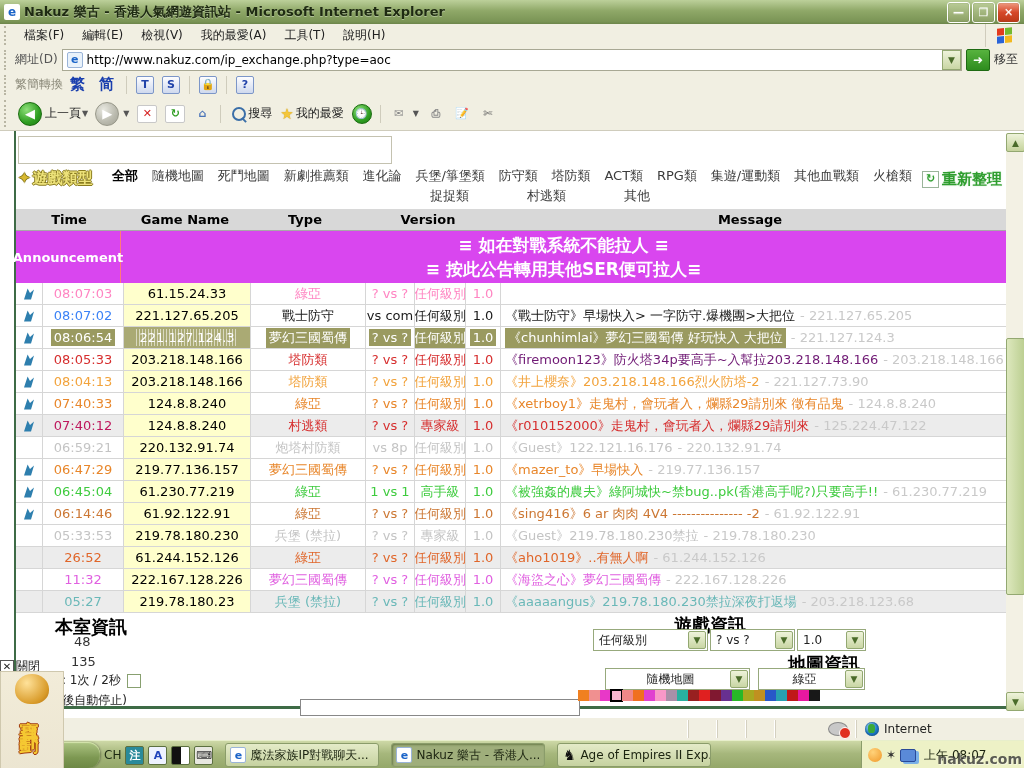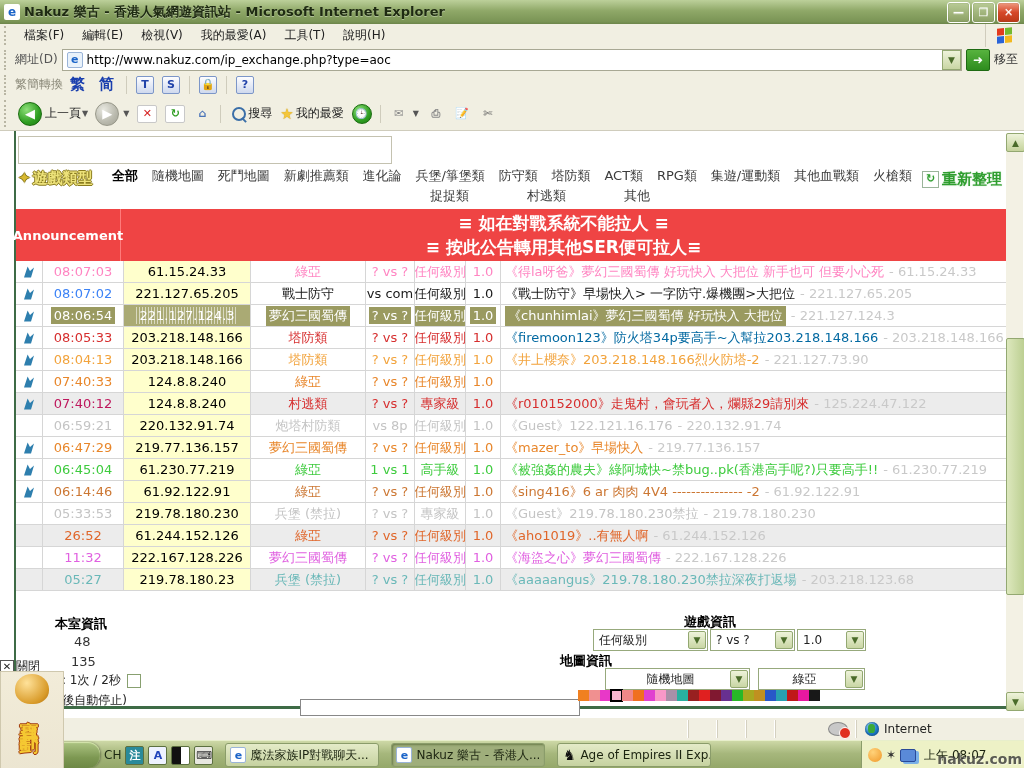--- a/index.html
+++ b/index.html
@@ -65,21 +65,21 @@
   .tab.active{font-weight:bold;color:#000;}
   #refreshbtn{left:922px;top:39px;font-size:15px;font-weight:bold;color:#2f9e2f;display:flex;align-items:center;
     text-shadow:0 0 2px #cfe9cf;}
   #refreshbtn .ric{width:15px;height:15px;border:1px solid #9ab49a;background:#fff;color:#2f9e2f;font-size:11px;
     line-height:14px;text-align:center;margin-right:3px;font-weight:bold;}
   
   #gametable{left:16px;top:78px;width:990px;font-size:13px;}
   .thead{display:flex;background:#d8d8d8;border-bottom:1px solid #a8a8a8;height:21px;align-items:center;
     font-weight:bold;color:#000;}
   .thead div{text-align:center;}
-  .ann{display:flex;background:#ef4444;color:#fff;height:52px;}
+  .ann{display:flex;background:#d946ef;color:#fff;height:52px;}
   .ann .alabel{width:104px;display:flex;align-items:center;justify-content:center;font-weight:bold;font-size:13px;
     border-right:1px solid #ff7a7a;}
   .ann .abody{flex:1;display:flex;flex-direction:column;align-items:center;justify-content:center;
     font-size:17px;font-weight:bold;line-height:24px;}
   .trow{display:flex;height:21px;border-bottom:1px solid #d6d6d6;align-items:center;background:#fff;}
   .trow.shade{background:#ececec;}
   .c{height:21px;display:flex;align-items:center;justify-content:center;border-right:1px solid #d6d6d6;
     overflow:hidden;white-space:nowrap;}
   .c.icon{width:26px;}
   .c.time{width:80px;}
@@ -88,33 +88,33 @@
   .c.vs{width:48px;}
   .c.lvl{width:50px;}
   .c.ver{width:34px;}
   .c.msg{flex:1;justify-content:flex-start;padding-left:4px;border-right:none;}
   .tail{color:#c9c9c9;margin-left:5px;}
   .trow.selected .hl{background:#9a9a60;color:#fff;padding:1px 3px;}
   .trow.selected .name{background:#aaaa74;}
   .trow.selected .name .hl{background:transparent;
     background-image:repeating-linear-gradient(90deg,rgba(255,255,255,.55) 0 1px,transparent 1px 3px);color:#fff;}
   
-  .paneltitle{font-weight:bold;font-size:13px;color:#000;}
+  .paneltitle{font-weight:bold;font-size:18px;color:#000;}
   #roomtitle{left:55px;top:484px;}
   #roomv1{left:74px;top:503px;font-size:13px;color:#333;}
   #roomv2{left:71px;top:523px;font-size:13px;color:#333;}
   #adclose{left:0px;top:527px;display:flex;align-items:center;font-size:12px;color:#222;}
   #adclose .box{width:12px;height:12px;border:1px solid #555;background:#fff;font-size:10px;line-height:11px;
     text-align:center;margin-right:2px;color:#222;}
   #autospeak{left:14px;top:541px;font-size:12px;color:#222;display:flex;align-items:center;}
   #autospeak .chk{width:12px;height:12px;border:1px solid #88a070;background:#fff;margin-left:6px;}
   #autonote{left:14px;top:561px;font-size:12px;color:#222;}
   #chatinput{left:300px;top:568px;width:278px;height:15px;background:#fff;border:1px solid #888;}
   #gi-title{left:560px;top:482px;width:300px;text-align:center;}
-  #mi-title{left:560px;top:521px;width:300px;text-align:left;}
+  #mi-title{left:560px;top:521px;width:300px;text-align:right;}
   .sel{position:absolute;height:20px;background:#fff;border:1px solid #97a97c;display:flex;align-items:center;
     font-size:12px;color:#222;padding-left:5px;justify-content:space-between;}
   .sel .ar{width:16px;height:16px;background:linear-gradient(#eef3da,#c9d6a4);border:1px solid #93a871;border-radius:2px;
     color:#4a6b2a;font-size:9px;display:flex;align-items:center;justify-content:center;margin-right:1px;}
   #palette{left:578px;top:559px;display:flex;}
   #palette i{width:11px;height:11px;display:block;}
   #palette i.selp{outline:2px solid #000;outline-offset:-1px;}
   
   #scroll{left:1006px;top:2px;width:17px;height:578px;background:#f3f1e4;}
   .sbtn{position:absolute;left:0;width:17px;height:17px;background:linear-gradient(#eef3da,#c5d39c);
@@ -276,20 +276,27 @@
       <span class="tab">捉捉類</span>
       <span class="tab">村逃類</span>
       <span class="tab">其他</span>
     </div>
   <div id="refreshbtn" class="abs">
     <span class="ric">↻</span>
     <span>重新整理</span>
   </div>
 
   <div id="gametable" class="abs">
+    <div class="thead">
+        <div style="width: 106px;">Time</div>
+        <div style="width: 126px;">Game Name</div>
+        <div style="width: 114px;">Type</div>
+        <div style="width: 132px;">Version</div>
+        <div style="width: 512px;">Message</div>
+      </div>
     <div class="ann">
       <div class="alabel">Announcement</div>
       <div class="abody">
         <span>≡ 如在對戰系統不能拉人 ≡</span>
         <span>≡ 按此公告轉用其他SER便可拉人≡</span>
       </div>
     </div>
     <div id="tbody">
         <div class="trow">
           <div class="c icon">
@@ -308,24 +315,20 @@
           </div>
           <div class="c vs" style="color: rgb(255, 133, 194);">
             <span>? vs ?</span>
           </div>
           <div class="c lvl" style="color: rgb(255, 133, 194);">
             <span>任何級別</span>
           </div>
           <div class="c ver" style="color: rgb(255, 133, 194);">
             <span>1.0</span>
           </div>
-          <div class="c msg">
-            <span class="m" style="color: rgb(255, 133, 194);">《得la呀爸》夢幻三國蜀傳 好玩快入 大把位 新手也可 但要小心死</span>
-            <span class="tail">- 61.15.24.33</span>
-          </div>
         </div>
         <div class="trow">
           <div class="c icon">
             <svg width="14" height="14" viewBox="0 0 14 14">
               <path d="M2 12.5 L5.6 1.5 L8 6 L12 2.5 L9 12.5 Z" fill="#2e7fae"></path>
             </svg>
           </div>
           <div class="c time" style="color: #3b82f6;">
             <span>08:07:02</span>
           </div>
@@ -396,21 +399,21 @@
           <div class="c vs" style="color: rgb(214, 46, 46);">
             <span>? vs ?</span>
           </div>
           <div class="c lvl" style="color: rgb(214, 46, 46);">
             <span>任何級別</span>
           </div>
           <div class="c ver" style="color: rgb(214, 46, 46);">
             <span>1.0</span>
           </div>
           <div class="c msg">
-            <span class="m" style="color: #0369a1;">《firemoon123》防火塔34p要高手~入幫拉203.218.148.166</span>
+            <span class="m" style="color: #701a75;">《firemoon123》防火塔34p要高手~入幫拉203.218.148.166</span>
             <span class="tail">- 203.218.148.166</span>
           </div>
         </div>
         <div class="trow">
           <div class="c icon">
             <svg width="14" height="14" viewBox="0 0 14 14">
               <path d="M2 12.5 L5.6 1.5 L8 6 L12 2.5 L9 12.5 Z" fill="#2e7fae"></path>
             </svg>
           </div>
           <div class="c time" style="color: rgb(242, 163, 60);">
@@ -452,20 +455,24 @@
             <span>綠亞</span>
           </div>
           <div class="c vs" style="color: rgb(232, 134, 42);">
             <span>? vs ?</span>
           </div>
           <div class="c lvl" style="color: rgb(232, 134, 42);">
             <span>任何級別</span>
           </div>
           <div class="c ver" style="color: rgb(232, 134, 42);">
             <span>1.0</span>
+          </div>
+          <div class="c msg">
+            <span class="m" style="color: rgb(232, 134, 42);">《xetrboy1》走鬼村，會玩者入，爛縣29請別來 徵有品鬼</span>
+            <span class="tail">- 124.8.8.240</span>
           </div>
         </div>
         <div class="trow shade">
           <div class="c icon">
             <svg width="14" height="14" viewBox="0 0 14 14">
               <path d="M2 12.5 L5.6 1.5 L8 6 L12 2.5 L9 12.5 Z" fill="#2e7fae"></path>
             </svg>
           </div>
           <div class="c time" style="color: #be185d;">
             <span>07:40:12</span>

